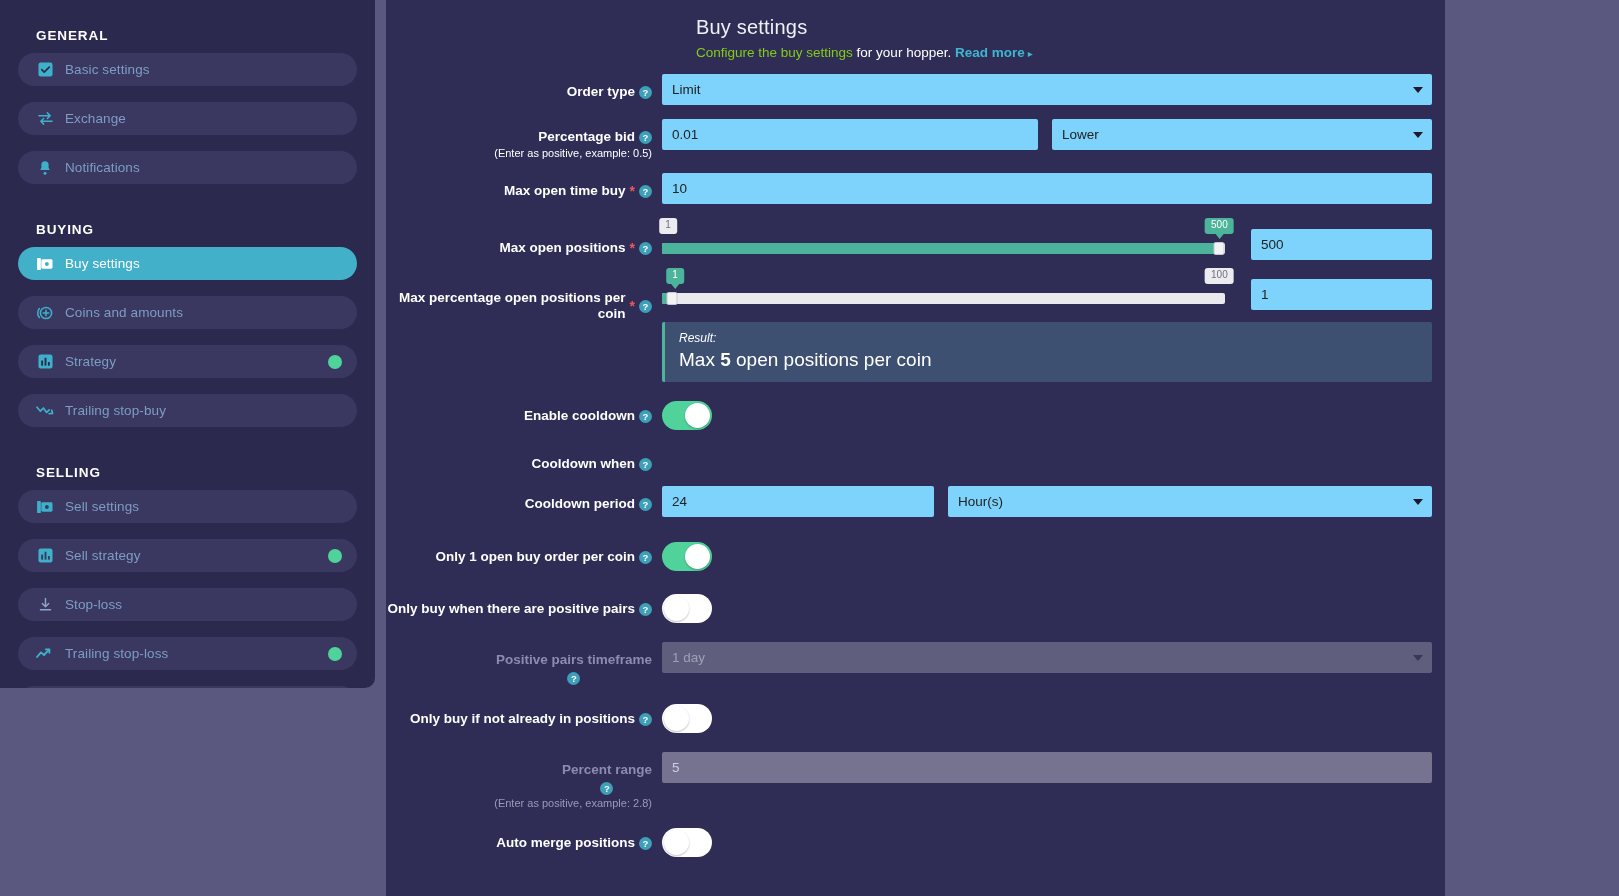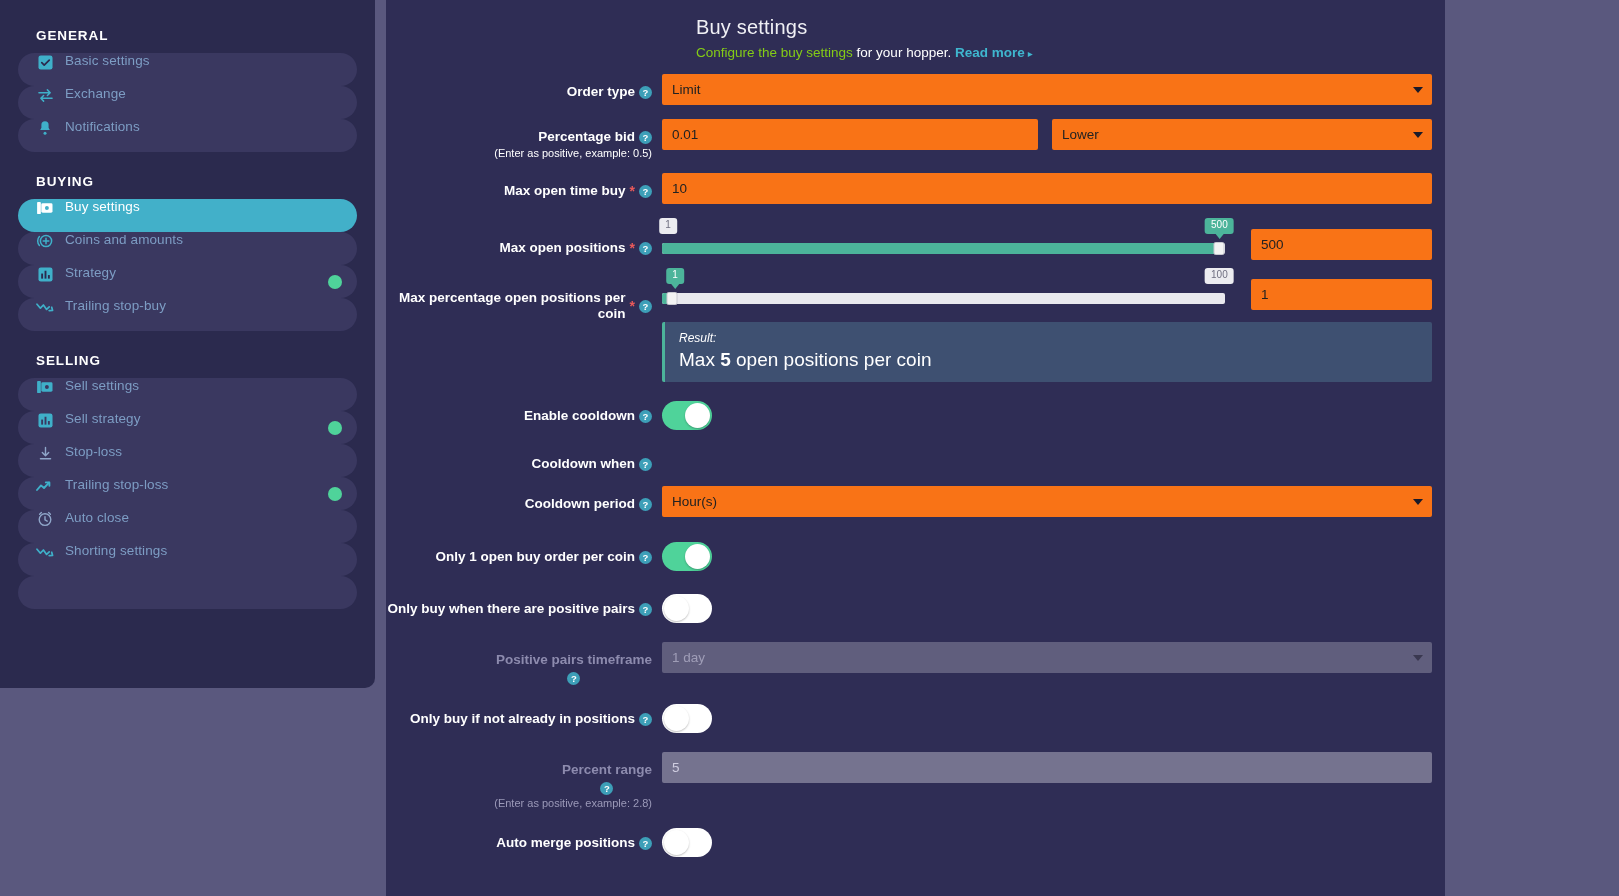--- a/index.html
+++ b/index.html
@@ -29,23 +29,23 @@
   .sb-group-title{
     color:#ffffff;
     font-size:13.5px;
     letter-spacing:.9px;
     font-weight:600;
     padding:8px 0 10px 18px;
   }
   .sb-group-title.second{ padding-top:22px; }
   .sb-item{
     position:relative;
-    display:flex; align-items:flex-start;
+    display:flex; align-items:center;
     height:33px;
-    margin-bottom:0;
+    margin-bottom:16px;
     border-radius:17px;
     background:#3a3860;
     padding:0 14px 0 16px;
     cursor:pointer;
   }
   .sb-item.active{ background:#42b0c9; }
   .sb-ico{
     width:22px; height:18px; flex:0 0 22px;
     display:flex; align-items:center; justify-content:center;
     margin-right:9px;
@@ -149,21 +149,21 @@
   }
   .ctl-col{
     flex:1 1 auto;
     padding-right:13px;
     min-width:0;
   }
 
   .inp, .sel{
     width:100%;
     height:31px;
-    background:#f97316;
+    background:#7dd3fc;
     border:0;
     border-radius:2px;
     padding:0 10px;
     font-size:13.5px;
     color:#222;
     font-family:"Liberation Sans", sans-serif;
     outline:none;
   }
   .sel{
     appearance:none; -webkit-appearance:none;
@@ -576,20 +576,23 @@
     </div>
 
     <div class="row">
       <div class="lbl-col">
         <span class="lbl">
           <span>Cooldown period</span>
           <span class="help">?</span>
         </span>
       </div>
       <div class="ctl-col split split2">
+        <div class="a">
+          <input class="inp" type="text" value="24" style="">
+        </div>
         <div class="b">
           <div class="sel-wrap">
             <select class="sel">
               <option>Hour(s)</option>
             </select>
             <span class="chev"></span>
           </div>
         </div>
       </div>
     </div>

